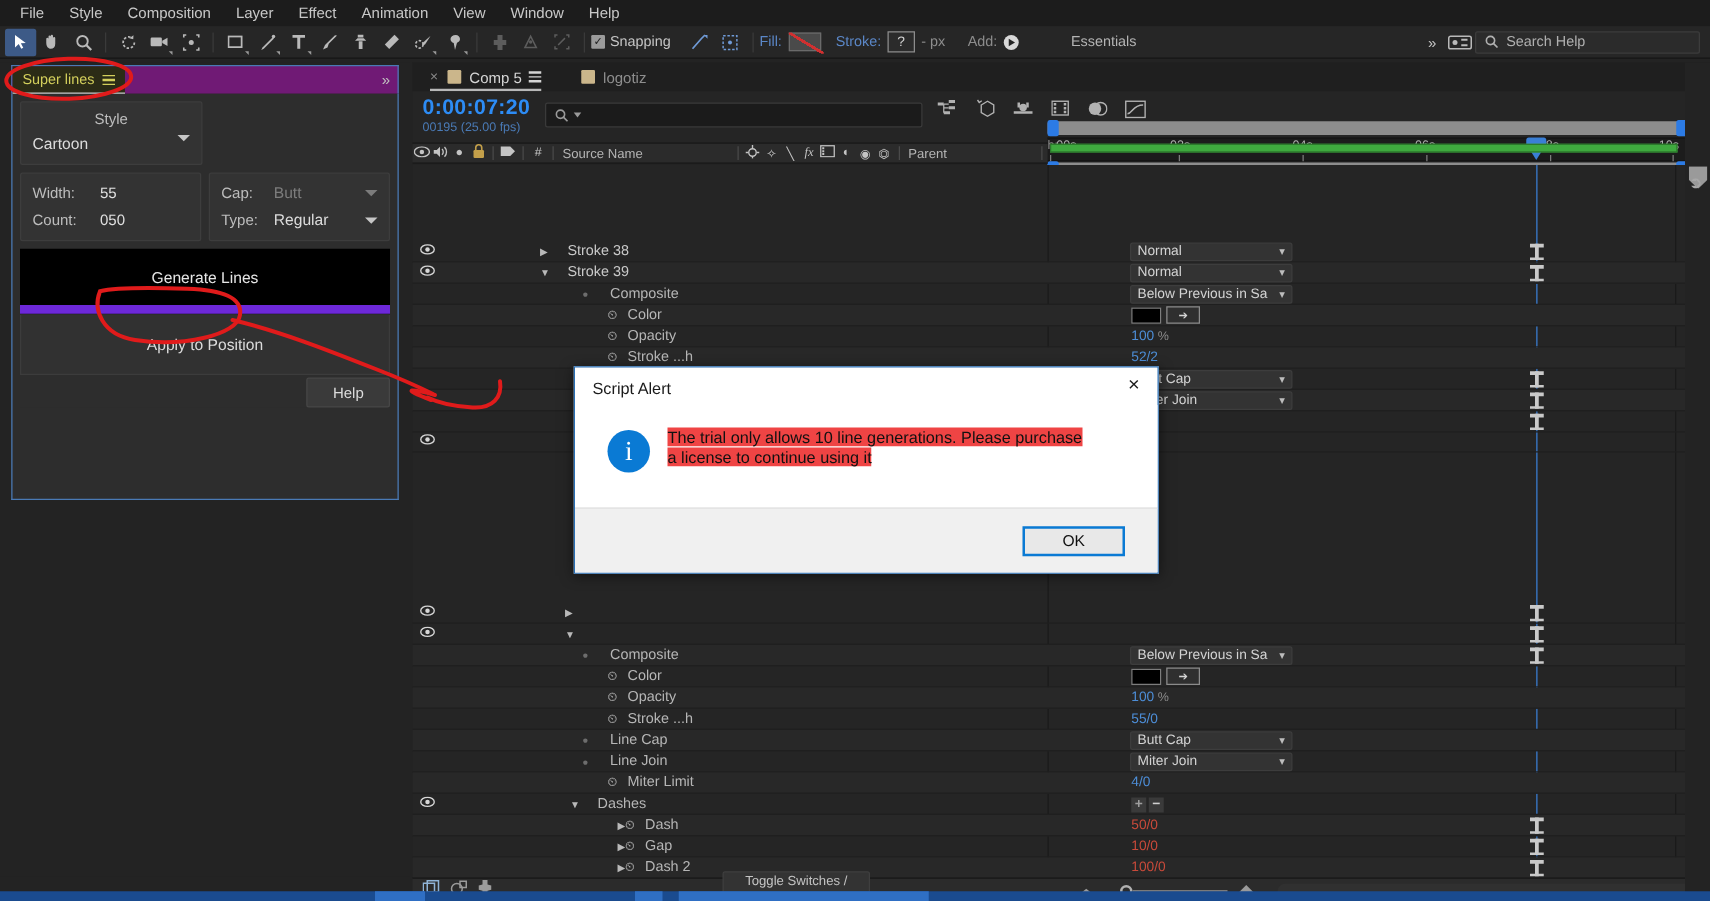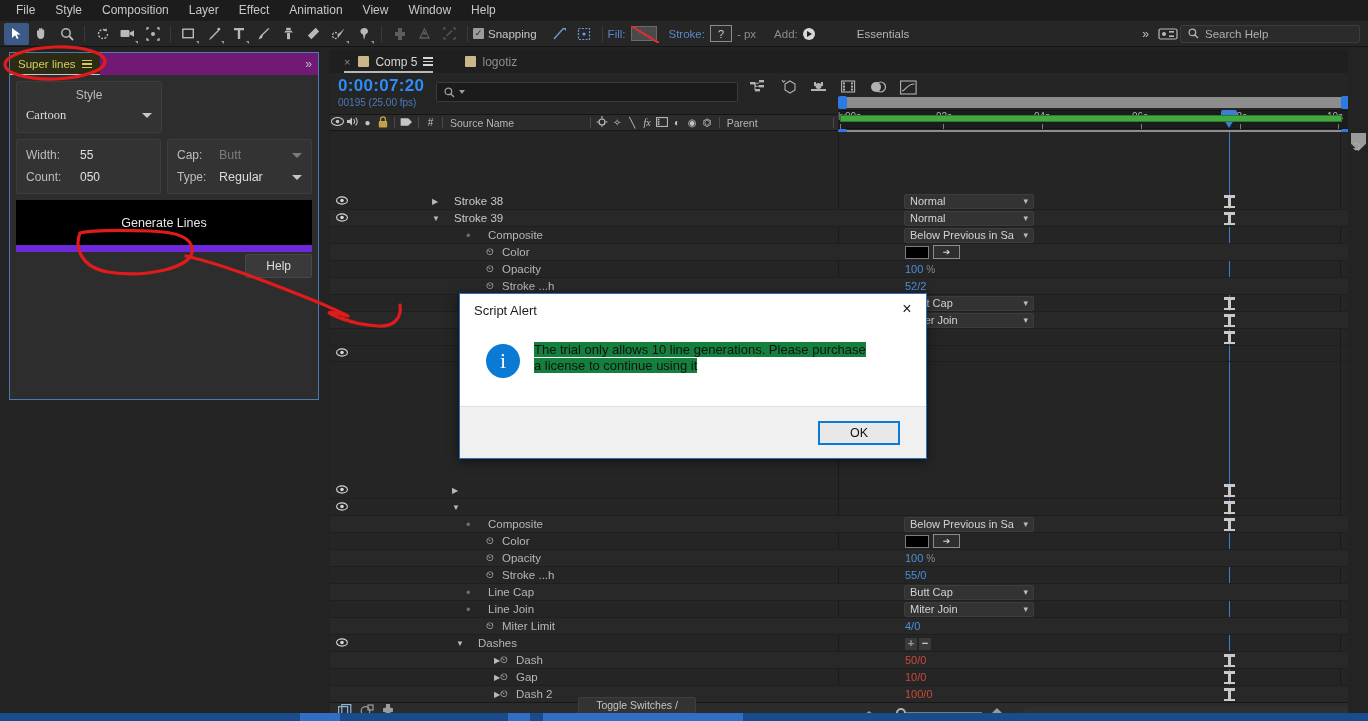--- a/index.html
+++ b/index.html
@@ -69,22 +69,22 @@
   .hamb { display:inline-flex;flex-direction:column;gap:2px; }
   .hamb i { display:block;width:10px;height:1.5px;background:currentColor;}
   .bluechip{width:11px;height:11px;background:#5a6fc0;border-radius:1px;}
   .dblchev{color:#c0c0c0;font-size:12px;margin-left:auto;padding-right:6px;}
 
   .lbody { position:absolute; left:9px; top:25px; width:310px; height:325px;
            background:#2d2d2d; border:1px solid #4a7ab5; border-top:none; padding:6px; }
   .grp { background:#333333; border:1px solid #3d3d3d; border-radius:2px; }
   .grprow { display:flex; gap:6px; }
   .grp .gtitle { color:#bdbdbd; font-size:12px; text-align:center; padding:6px 0 3px; }
-  .selwrap { display:flex;align-items:center;justify-content:space-between;
-    padding:3px 9px 9px;font-family:Liberation Serif, serif; }
+  .selwrap { display:flex;justify-content:space-between;
+    padding:3px 9px 9px; }
   .selval { color:#dcdcdc; font-size:12.5px; }
   .selval.dim { color:#7d7d7d; }
   .dncaret { width:0;height:0;border-left:5px solid transparent;border-right:5px solid transparent;
     border-top:5px solid #c6c6c6; }
   .pdicons { display:flex; justify-content:center; gap:14px; padding:2px 0 10px; }
   .pdi { display:flex; flex-direction:column; align-items:center; gap:2px; }
   .pdsq { display:flex; gap:3px; }
   .pdsq b { width:7px;height:7px;display:block; }
   .pdsq b.o { border:1px solid #c2c2c2; background:transparent; }
   .pdsq b.f { background:#c2c2c2; }
@@ -206,21 +206,21 @@
   .dlgtitle { position:absolute; left:14px; top:9px; color:#1b1b1b; font-size:13px;
               font-family:"Liberation Sans", sans-serif;text-align:center; }
   .dlgclose { position:absolute; right:8px; top:5px; width:22px; height:20px; color:#1b1b1b;
               font-size:16px; display:flex;align-items:center;justify-content:center;}
   .dlgbody { position:absolute; left:0; top:30px; width:466px; height:82px; background:#fff;
              display:flex; align-items:flex-start; padding:18px 18px 0 26px; gap:14px;}
   .infoi { width:34px;height:34px;border-radius:50%;background:#0a7ad4; color:#fff;
            font-size:22px; font-family:"Liberation Serif", serif; display:flex;
            align-items:center;justify-content:center; flex:0 0 34px; margin-top:2px;}
   .dlgmsg { font-size:13px; color:#111; line-height:1.22; max-width:338px; }
-  .dlgmsg span { background:#15803d; }
+  .dlgmsg span { background:#ef4444; }
   .dlgfoot { position:absolute; left:0; bottom:0; width:466px; height:52px; background:#f0f0f0;
              border-top:1px solid #dfdfdf; display:flex; align-items:center;
              justify-content:flex-end; padding-right:26px;}
   .okbtn { width:82px;height:24px;background:#e8e8e8;border:2px solid #0a7ad4;
            color:#101010;font-size:12.5px;display:flex;align-items:center;justify-content:center;}
 
   
   .ann { position:absolute; pointer-events:none; }
 
   
@@ -456,20 +456,21 @@
           </div>
           <div class="fieldrow" style="padding-bottom:9px">
             <span class="flabel" style="width:34px">Type:</span>
             <span class="selval">Regular</span>
             <span class="dncaret" style="margin-left:auto"></span>
           </div>
         </div>
       </div>
 
       <div class="genbtn">Generate Lines</div>
+      <div class="applybtn">Apply to Position</div>
       <div class="helprow">
         <div class="helpbtn">Help</div>
       </div>
     </div>
   </div>
 
   <div class="tlpanel">
     <div class="tltabbar">
       <div class="tltab sel">
         <span class="closex">×</span>

